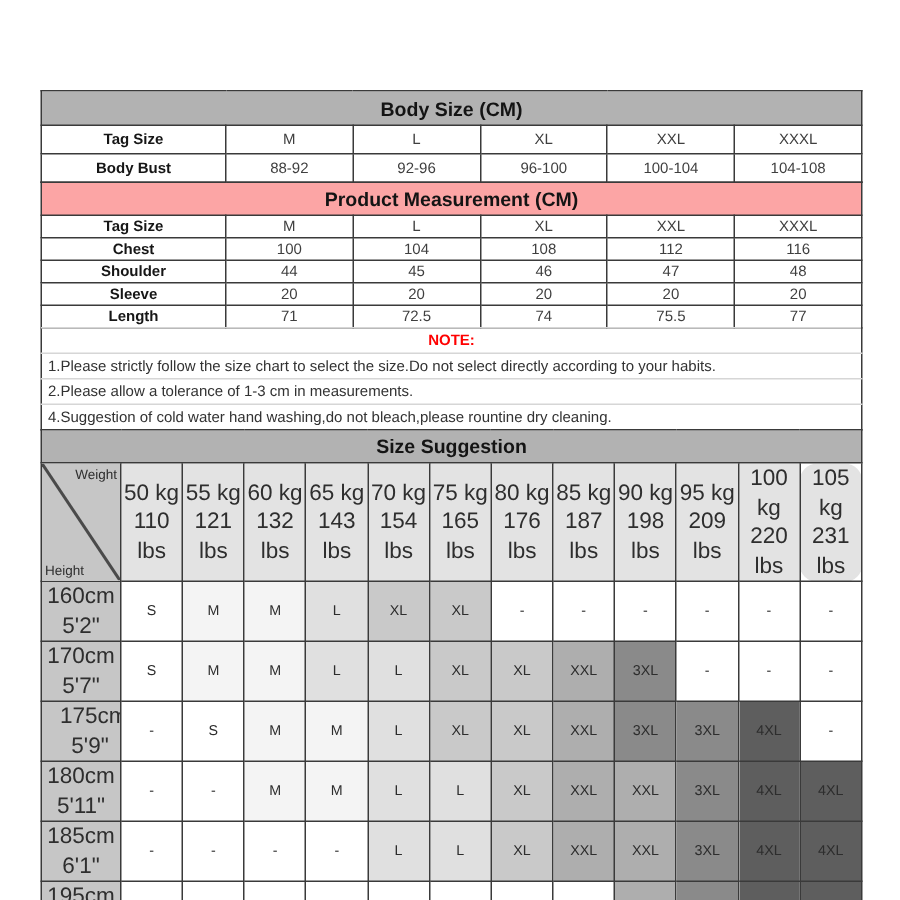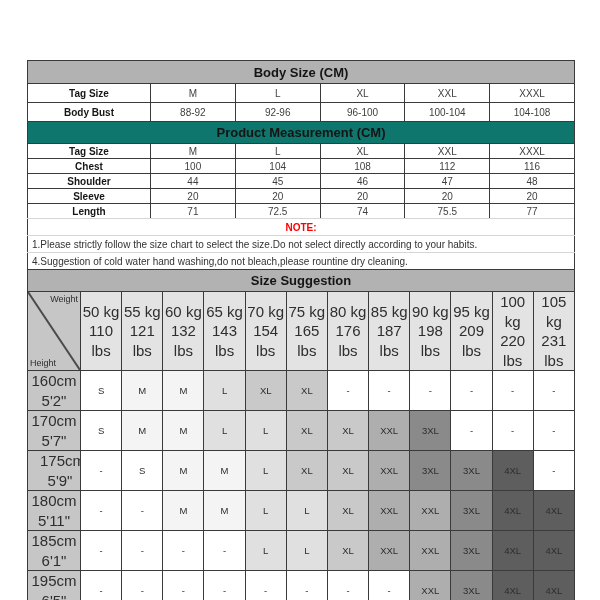--- a/index.html
+++ b/index.html
@@ -79,21 +79,21 @@
     <colgroup>
         <col style="width:123px">
         <col>
         <col>
         <col>
         <col>
         <col>
       </colgroup>
     <thead>
       <tr>
-        <td colspan="6" class="section-title-cell" style="height: 21px; background-color: #0f766e;">Product Measurement (CM)</td>
+        <td colspan="6" class="section-title-cell" style="height: 21px; background-color: #fca5a5;">Product Measurement (CM)</td>
       </tr>
     </thead>
     <tbody>
         <tr class="data-row">
           <td class="label-cell">Tag Size</td>
           <td class="value-cell">M</td>
           <td class="value-cell">L</td>
           <td class="value-cell">XL</td>
           <td class="value-cell">XXL</td>
           <td class="value-cell">XXXL</td>
@@ -134,20 +134,23 @@
   </table>
 
   <table class="t3">
     <tbody>
       <tr class="note-title-row">
         <td class="note-cell" style="color: rgb(255, 0, 0);">NOTE:</td>
       </tr>
 
     <tr>
           <td class="note-cell">1.Please strictly follow the size chart to select the size.Do not select directly according to your habits.</td>
+        </tr>
+        <tr>
+          <td class="note-cell">2.Please allow a tolerance of 1-3 cm in measurements.</td>
         </tr>
         <tr>
           <td class="note-cell">4.Suggestion of cold water hand washing,do not bleach,please rountine dry cleaning.</td>
         </tr>
       </tbody>
   </table>
 
   <table class="t4">
     <colgroup>
       <col style="width:53px">
@@ -214,21 +217,21 @@
             <div>198 lbs</div>
           </td>
           <td class="hdr2" style="background-color: rgb(227, 227, 227);">
             <div>95 kg</div>
             <div>209 lbs</div>
           </td>
           <td class="hdr2" style="background-color: rgb(227, 227, 227);">
             <div>100 kg</div>
             <div>220 lbs</div>
           </td>
-          <td class="hdr2" style="background-color: rgb(227, 227, 227);">
+          <td class="hdr2" style="background-color: rgb(227, 227, 227); border-radius: 12px;">
             <div>105 kg</div>
             <div>231 lbs</div>
           </td>
         </tr>
     </thead>
     <tbody>
         <tr class="size-row">
           <td class="hdr2" style="background-color: rgb(198, 198, 198);">
             <div>160cm</div>
             <div>5'2"</div>

